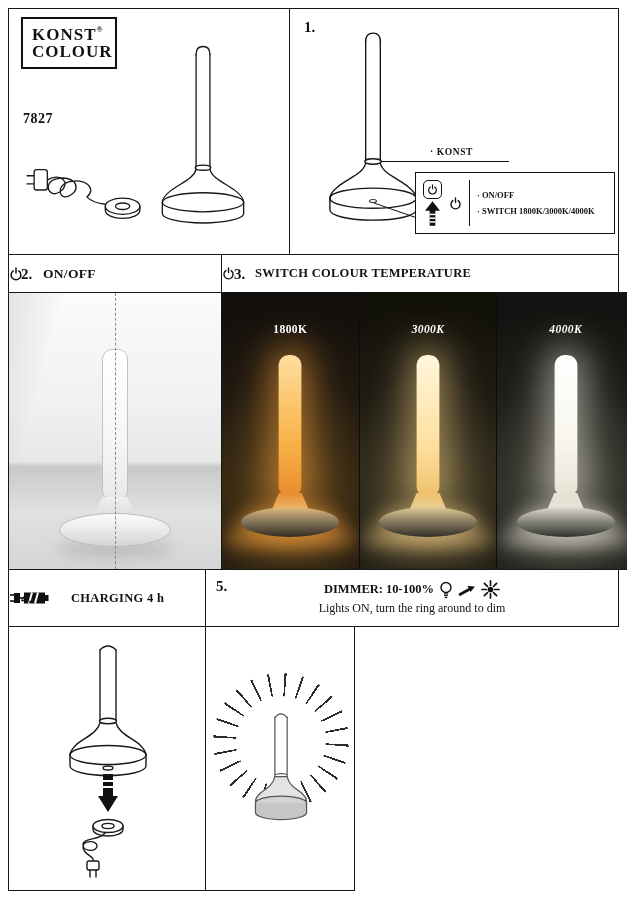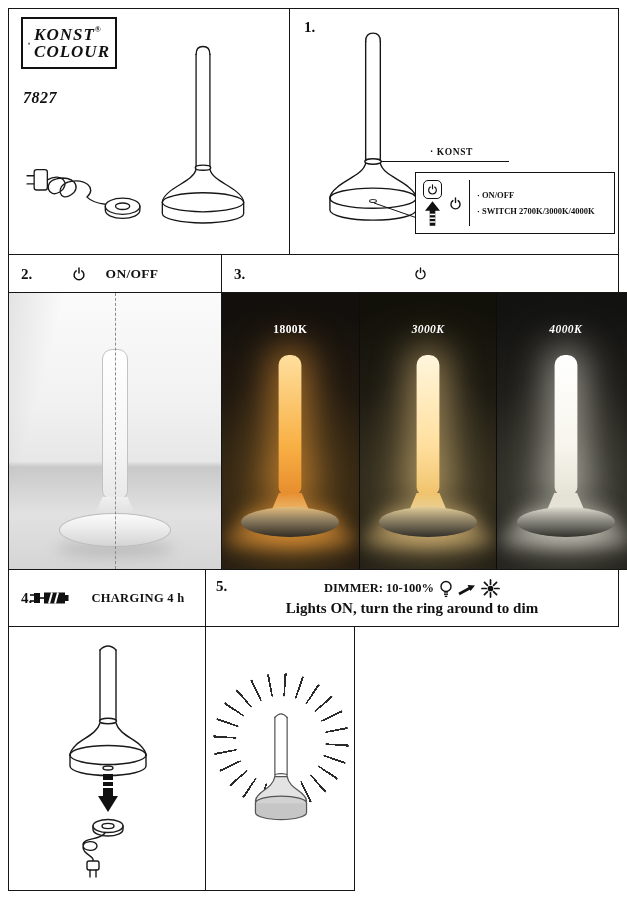--- a/index.html
+++ b/index.html
@@ -1,42 +1,42 @@
 <!DOCTYPE html>
 <html><head>
 <meta charset="utf-8">
 <style>
   * { margin:0; padding:0; box-sizing:border-box; }
   html,body { width:627px; height:899px; }
   body { background:#fff; font-family:"Liberation Serif", serif; color:#111; position:relative; }
   .panel { position:absolute; border:1px solid #161616; background:#fff; }
 
   
-  #pA { left:8px;  top:8px;   width:314px; height:247px;font-style:italic; }
+  #pA { left:8px;  top:8px;   width:314px; height:247px; }
   #pB { left:289px; top:8px;  width:330px; height:247px; }
   #pC { left:8px;  top:254px; width:214px; height:39px; }
   #pD { left:221px; top:254px; width:398px; height:39px; }
   #pE { left:8px;  top:292px; width:214px; height:278px; overflow:hidden; }
   #pF { left:221px; top:292px; width:414px; height:278px; display:flex; }
   #pG { left:8px;  top:569px; width:198px; height:58px; }
   #pH { left:205px; top:569px; width:414px; height:58px; }
   #pI { left:8px;  top:626px; width:198px; height:265px; }
   #pJ { left:205px; top:626px; width:150px; height:265px; overflow:hidden; }
 
   .step-num { position:absolute; left:14px; top:10px; font-size:15px; font-weight:bold; }
-  .hdr-center { display:flex; align-items:center; justify-content:center; gap:20px; height:100%; }
+  .hdr-center { display:flex; align-items:center; gap:20px; height:100%; }
   .hdr-label { font-weight:bold; font-size:12.5px; letter-spacing:.3px; }
   .hdr-num { position:absolute; left:12px; top:50%; transform:translateY(-50%); font-size:15px; font-weight:bold; }
 
   
   .logo-box { position:absolute; left:12px; top:8px; width:96px; height:52px; border:2px solid #111;
               display:flex; align-items:center; padding:3px 5px; gap:4px; background:#fff; }
   .logo-text { font-weight:bold; font-size:17px; line-height:1.02; letter-spacing:1px; }
   .logo-reg { font-size:8px; vertical-align:top; letter-spacing:0; }
-  .model-num { position:absolute; left:14px; top:80px; font-size:16px; font-weight:bold; letter-spacing:.5px; }
+  .model-num { position:absolute; left:14px; top:102px; font-size:14px; font-weight:bold; letter-spacing:.5px; }
   .cable-svg { position:absolute; left:16px; top:133px; width:122px; height:97px; }
   .lamp-a { position:absolute; left:142px; top:28px; width:104px; height:199px; }
 
   
   .lamp-b { position:absolute; left:28px; top:14px; width:110px; height:211px; }
   .dim-line { position:absolute; left:91px; top:152px; width:128px; height:1px; background:#111; }
   .dimmer-label { position:absolute; left:140px; top:138px; font-size:9.5px; font-weight:bold; letter-spacing:.6px; }
   .btn-dot { position:absolute; left:79px; top:190px; width:8px; height:4px; border:1px solid #333; border-radius:50%; }
   .b-lead { position:absolute; left:82px; top:190px; width:50px; height:24px; }
   .callout { position:absolute; left:125px; top:163px; width:200px; height:62px; border:1px solid #111;
@@ -92,21 +92,21 @@
   .t-off .pfloor { background:#8f8f8f; opacity:.4; filter:blur(7px); }
   .size-off .ptube { width:26px; height:150px; top:56px; }
   .size-off .pneck { width:42px; height:20px; top:204px; }
   .size-off .pbase { width:112px; height:34px; top:220px; }
   .size-off .pfloor { width:118px; height:16px; top:248px; }
   .dash-line { position:absolute; left:50%; top:0; bottom:0; border-left:1.5px dashed #8a8a8a; z-index:2; }
 
   
   #pH .h5-wrap { height:100%; display:flex; flex-direction:column; align-items:center; justify-content:center; gap:2px; }
   .h5-line1 { display:flex; align-items:center; gap:5px; font-weight:bold; font-size:12.5px; }
-  .h5-line2 { font-weight:bold; font-size:15px; }
+  .h5-line2 { font-weight:normal; font-size:12px; }
 
   
   .charge-svg { position:absolute; left:24px; top:6px; width:150px; height:252px; }
 
   
   .rays { position:absolute; left:7px; top:46px; width:136px; height:136px; border-radius:50%;
           overflow:hidden; z-index:1;
           background:repeating-conic-gradient(from 3deg, #2a2a2a 0deg 1.8deg, transparent 1.8deg 15deg); }
   .rays-hole { position:absolute; left:30px; top:69px; width:90px; height:90px; border-radius:50%;
                background:#fff; z-index:2; }
@@ -190,41 +190,42 @@
           <line x1="5" y1="22" x2="11" y2="22"></line>
         </g>
       </svg>
     </div>
     <svg class="icon" width="13" height="13">
         <use href="#pow"></use>
       </svg>
     <div class="callout-div"></div>
     <div class="callout-lines">
       <div>· ON/OFF</div>
-      <div>· SWITCH 2700K/3000K/4000K</div>
+      <div>· SWITCH 1800K/3000K/4000K</div>
     </div>
   </div>
 </div>
 
 <div class="panel" id="pC">
   <div class="hdr-num">2.</div>
   <div class="hdr-center">
     <svg class="icon" width="14" height="14">
         <use href="#pow"></use>
       </svg>
     <span class="hdr-label" style="font-size:13.5px">ON/OFF</span>
   </div>
 </div>
 
 <div class="panel" id="pD">
   <div class="hdr-num">3.</div>
   <div class="hdr-center">
     <svg class="icon" width="13" height="13">
         <use href="#pow"></use>
       </svg>
+    <span class="hdr-label">SWITCH COLOUR TEMPERATURE</span>
   </div>
 </div>
 
 <div class="panel photo-cell" id="pE">
   <div class="plamp t-off size-off">
     <div class="pfloor"></div>
     <div class="ptube"></div>
     <div class="pneck"></div>
     <div class="pbase"></div>
   </div>

